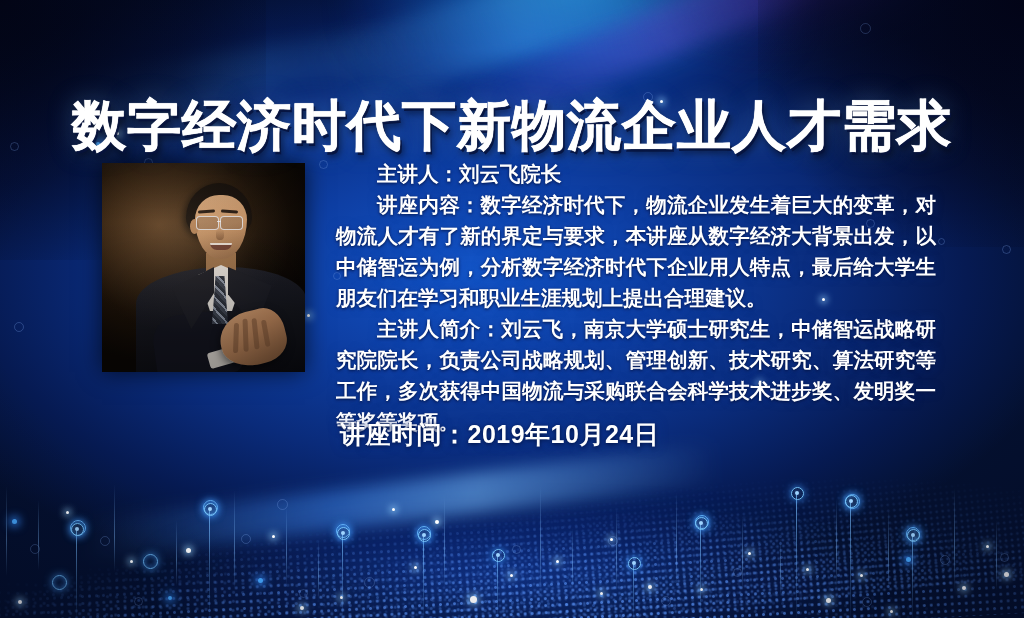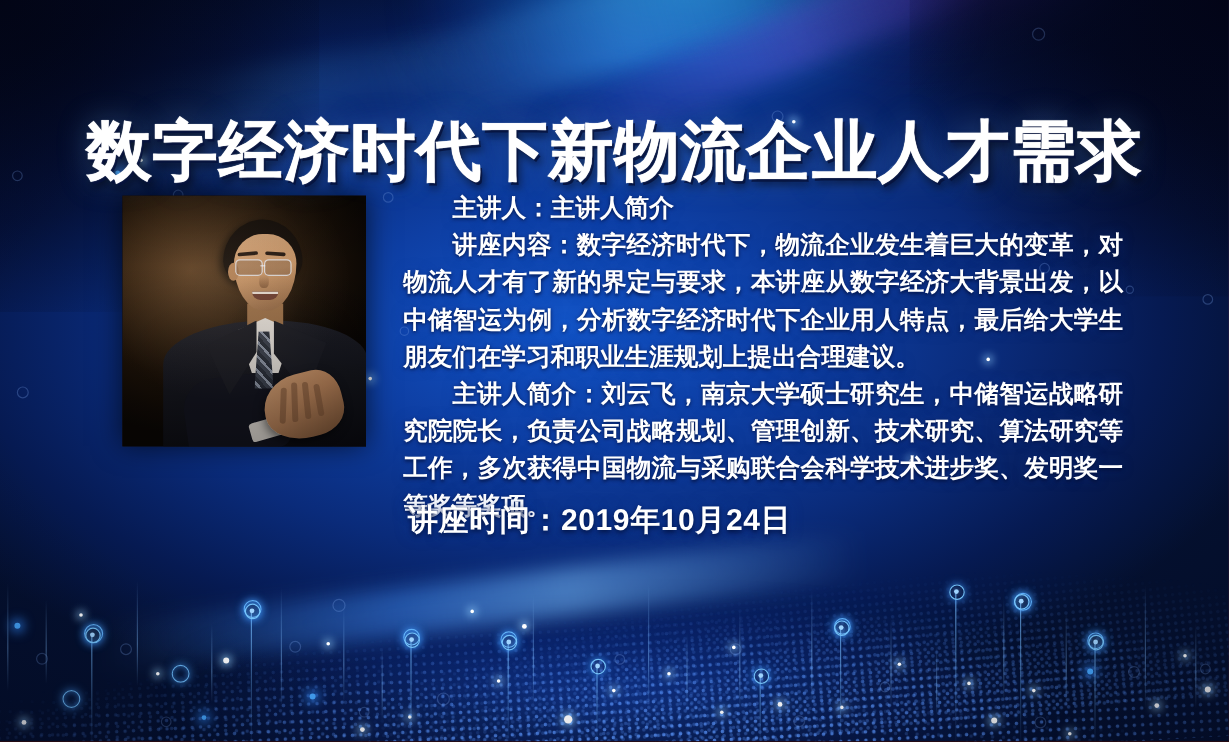--- a/index.html
+++ b/index.html
@@ -529,21 +529,21 @@
       <span class="ph-finger" style="left:24px; top:6px;  width:5px; height:33px; transform:rotate(12deg);"></span>
       <span class="ph-finger" style="left:34px; top:8px;  width:5px; height:31px; transform:rotate(8deg);"></span>
       <span class="ph-finger" style="left:44px; top:12px; width:5px; height:27px; transform:rotate(4deg);"></span>
     </div>
     <div class="ph-shade"></div>
   </div>
 
   <h1 class="title">数字经济时代下新物流企业人才需求</h1>
 
   <div class="body-block">
-    <p class="para indent">主讲人：主讲人简介</p>
+    <p class="para indent">主讲人：刘云飞院长</p>
     <p class="para indent">讲座内容：数字经济时代下，物流企业发生着巨大的变革，对物流人才有了新的界定与要求，本讲座从数字经济大背景出发，以中储智运为例，分析数字经济时代下企业用人特点，最后给大学生朋友们在学习和职业生涯规划上提出合理建议。</p>
     <p class="para indent">主讲人简介：刘云飞，南京大学硕士研究生，中储智运战略研究院院长，负责公司战略规划、管理创新、技术研究、算法研究等工作，多次获得中国物流与采购联合会科学技术进步奖、发明奖一等奖等奖项。</p>
   </div>
 
   <div class="meta-block">
     <div class="meta-line">讲座时间：2019年10月24日</div>
   </div>
 
 </div>
 

